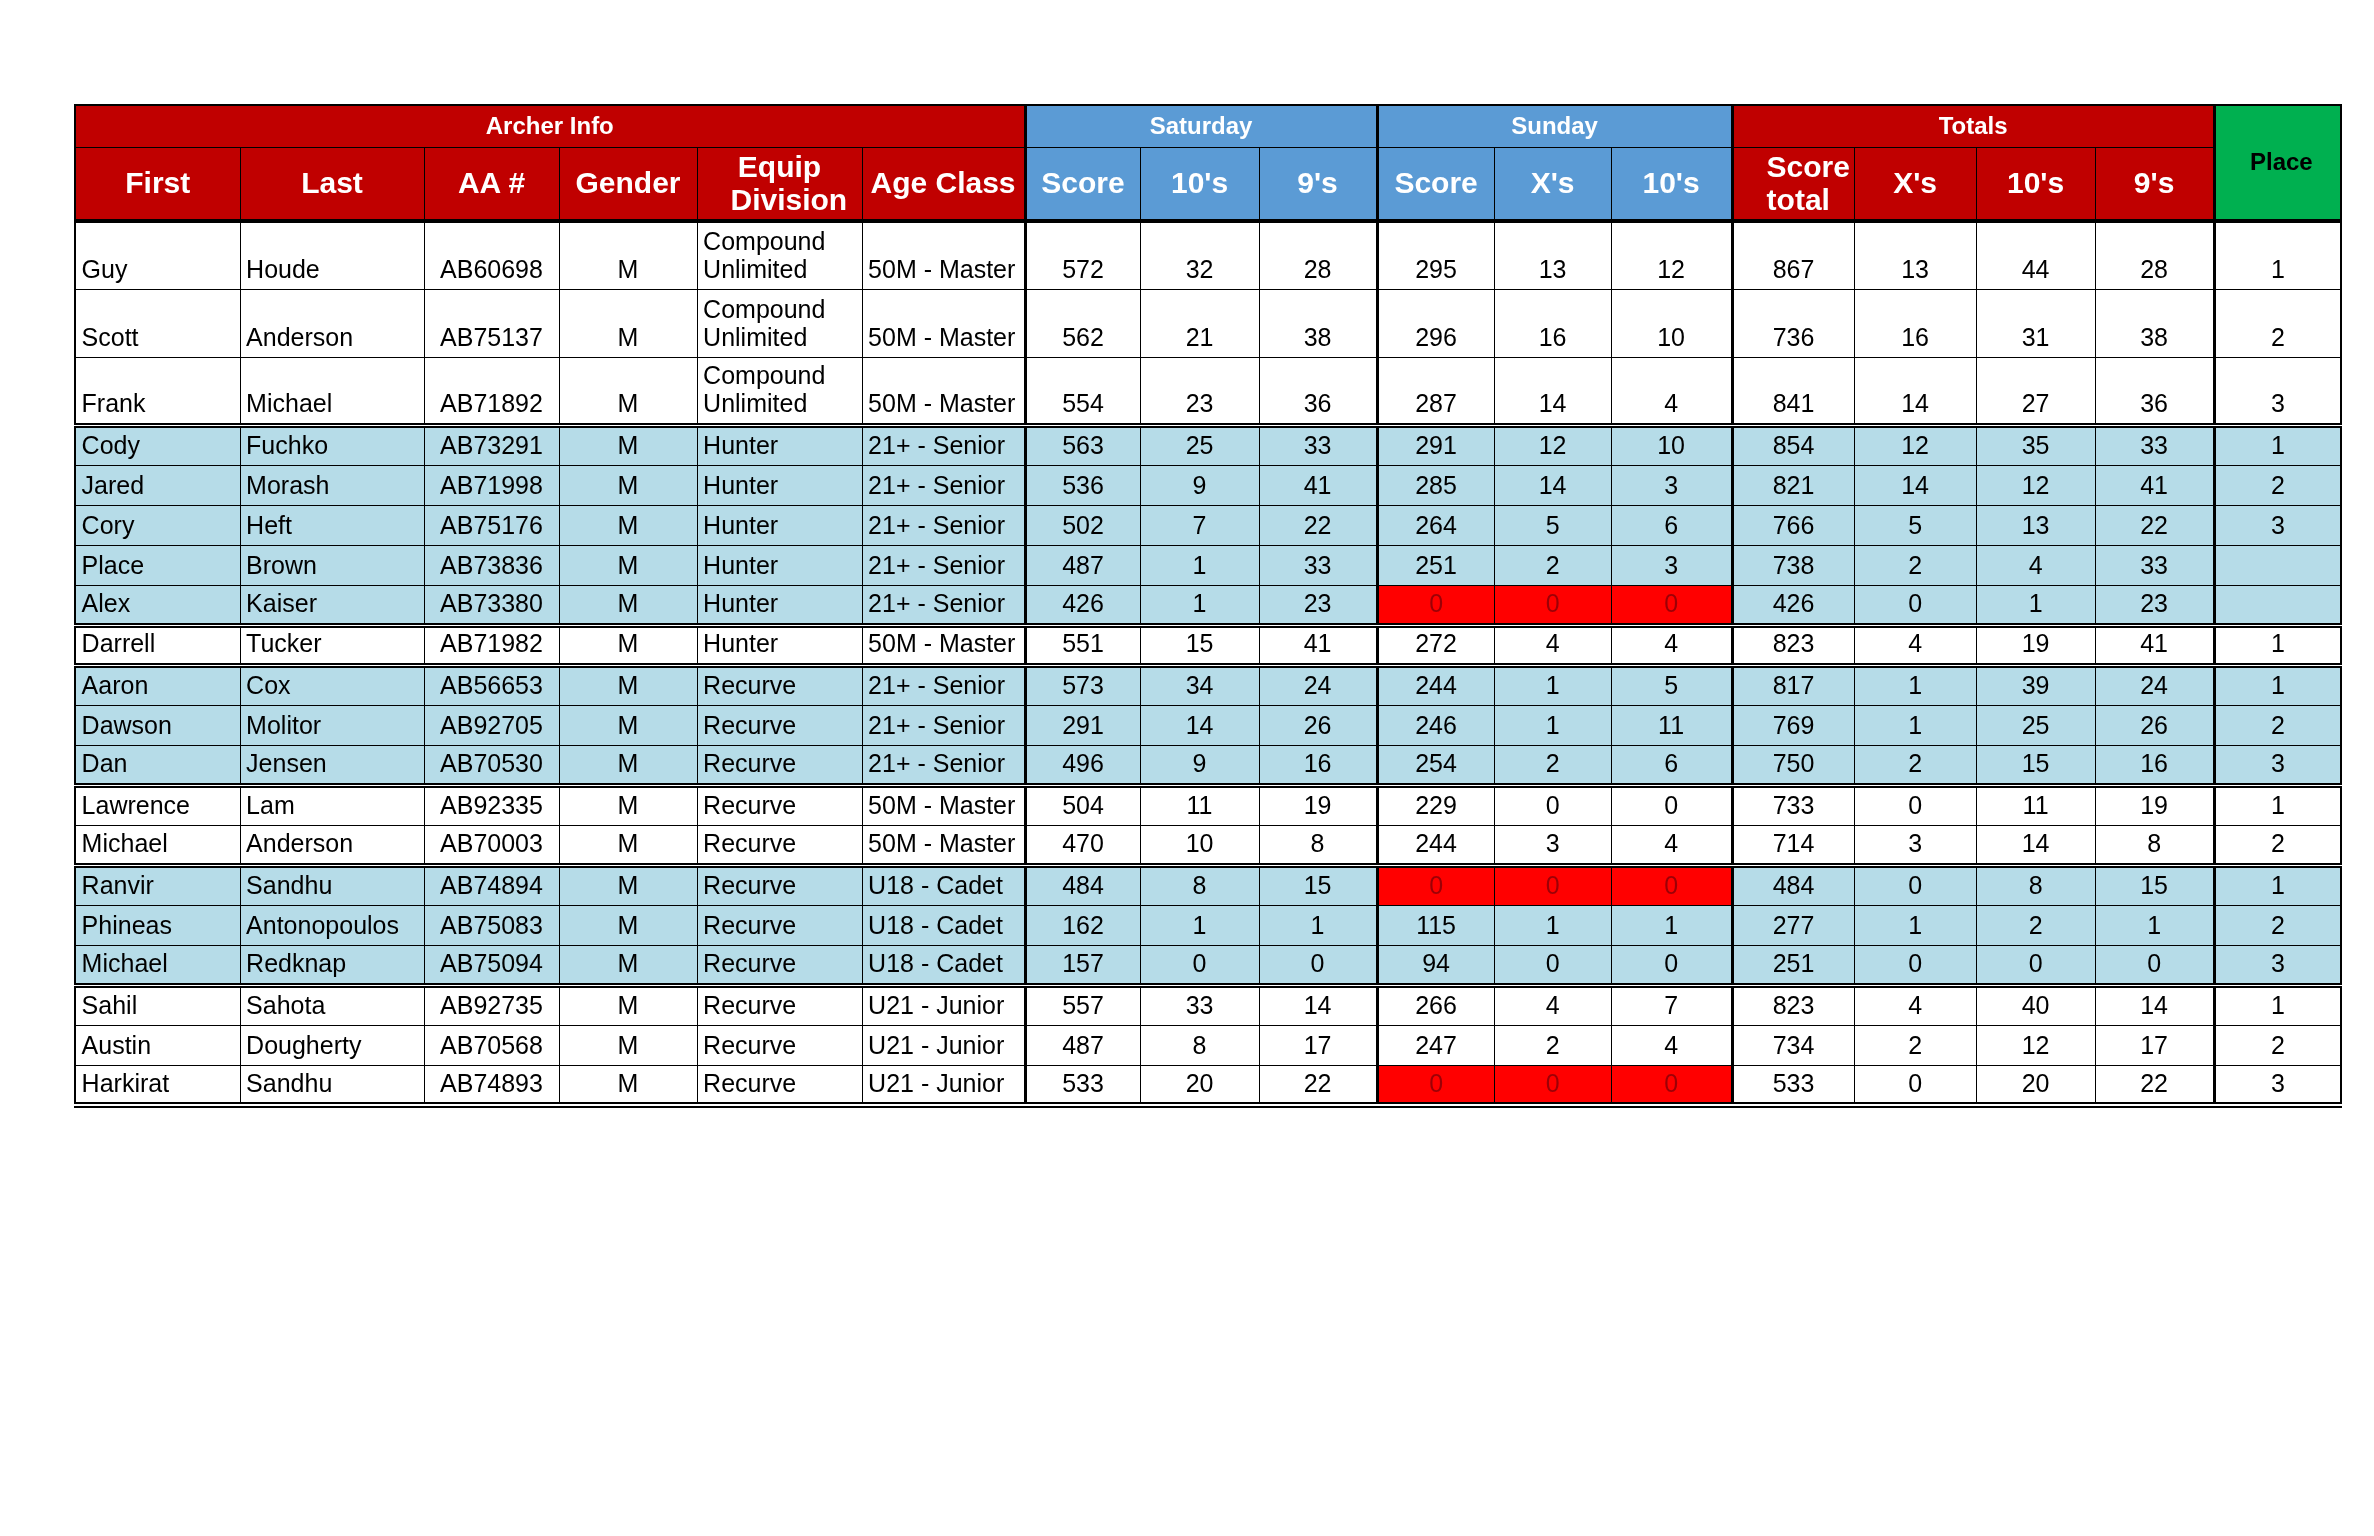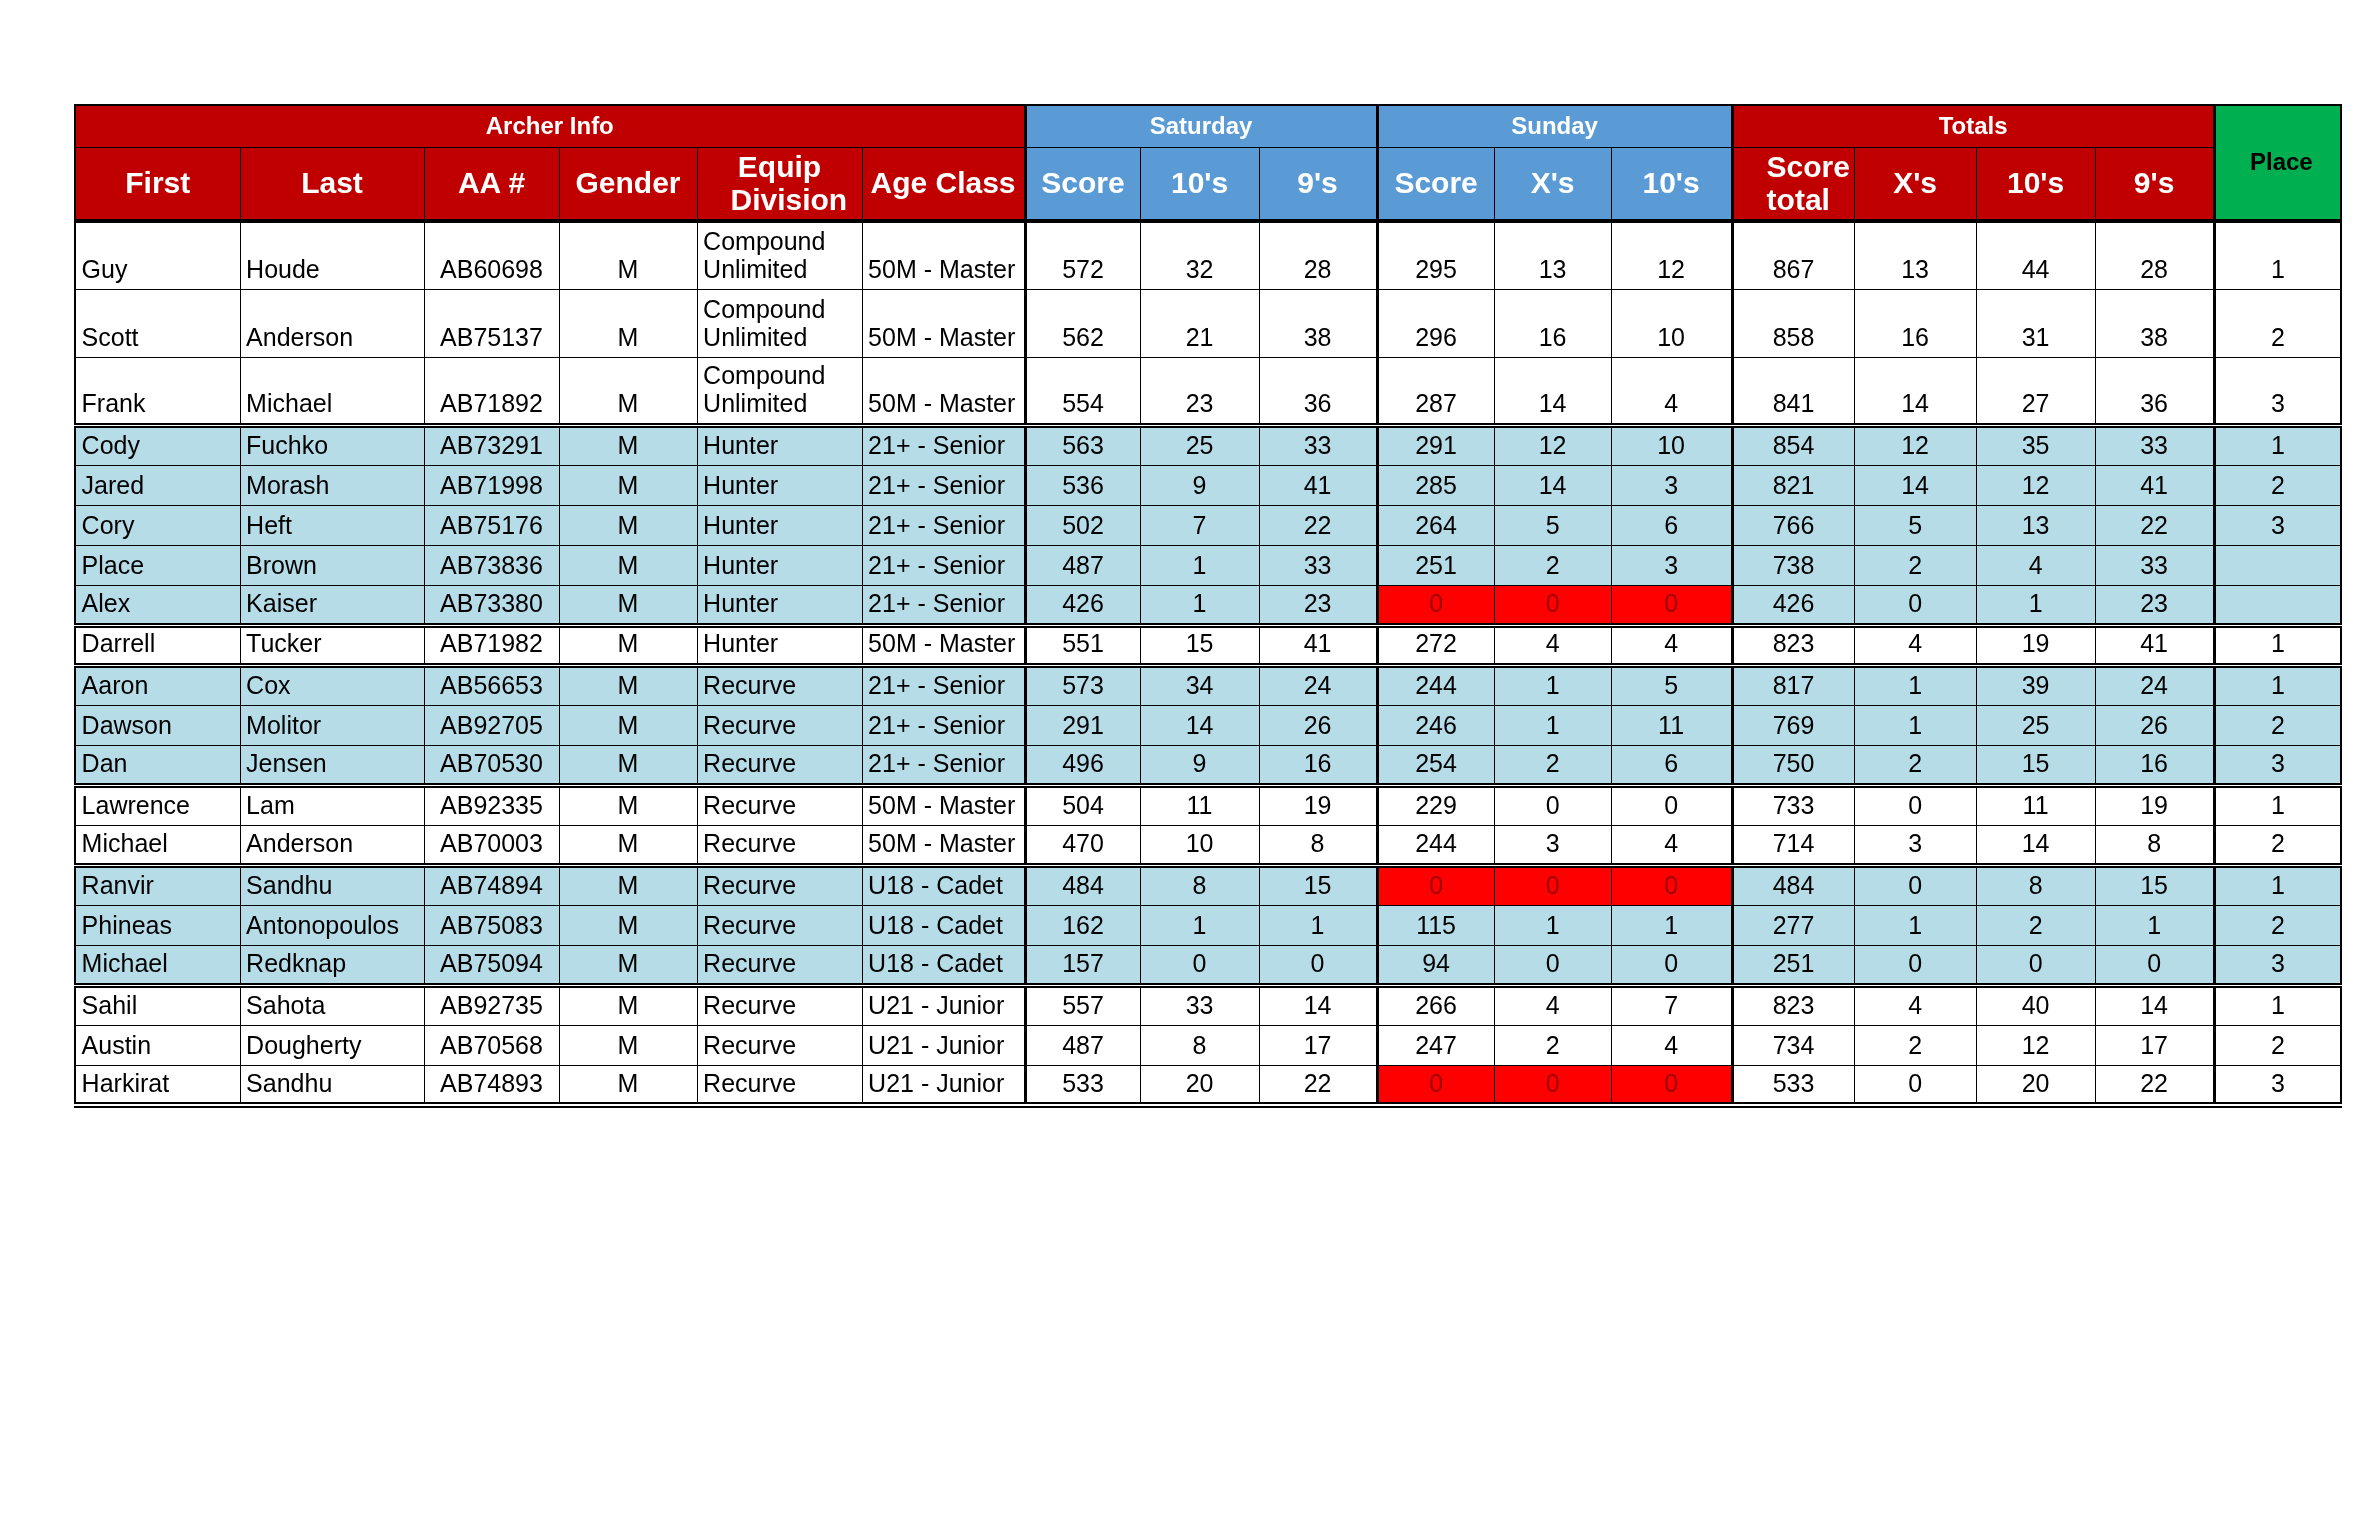--- a/index.html
+++ b/index.html
@@ -139,21 +139,21 @@
           <td class="t-center">AB75137</td>
           <td class="t-center">M</td>
           <td class="t-left">Compound Unlimited</td>
           <td class="t-left">50M - Master</td>
           <td class="t-center thickL">562</td>
           <td class="t-center">21</td>
           <td class="t-center">38</td>
           <td class="t-center thickL">296</td>
           <td class="t-center">16</td>
           <td class="t-center">10</td>
-          <td class="t-center thickL">858</td>
+          <td class="t-center thickL">736</td>
           <td class="t-center">16</td>
           <td class="t-center">31</td>
           <td class="t-center">38</td>
           <td class="t-center thickL">2</td>
         </tr>
         <tr class="band-white tall">
           <td class="t-left">Frank</td>
           <td class="t-left">Michael</td>
           <td class="t-center">AB71892</td>
           <td class="t-center">M</td>

